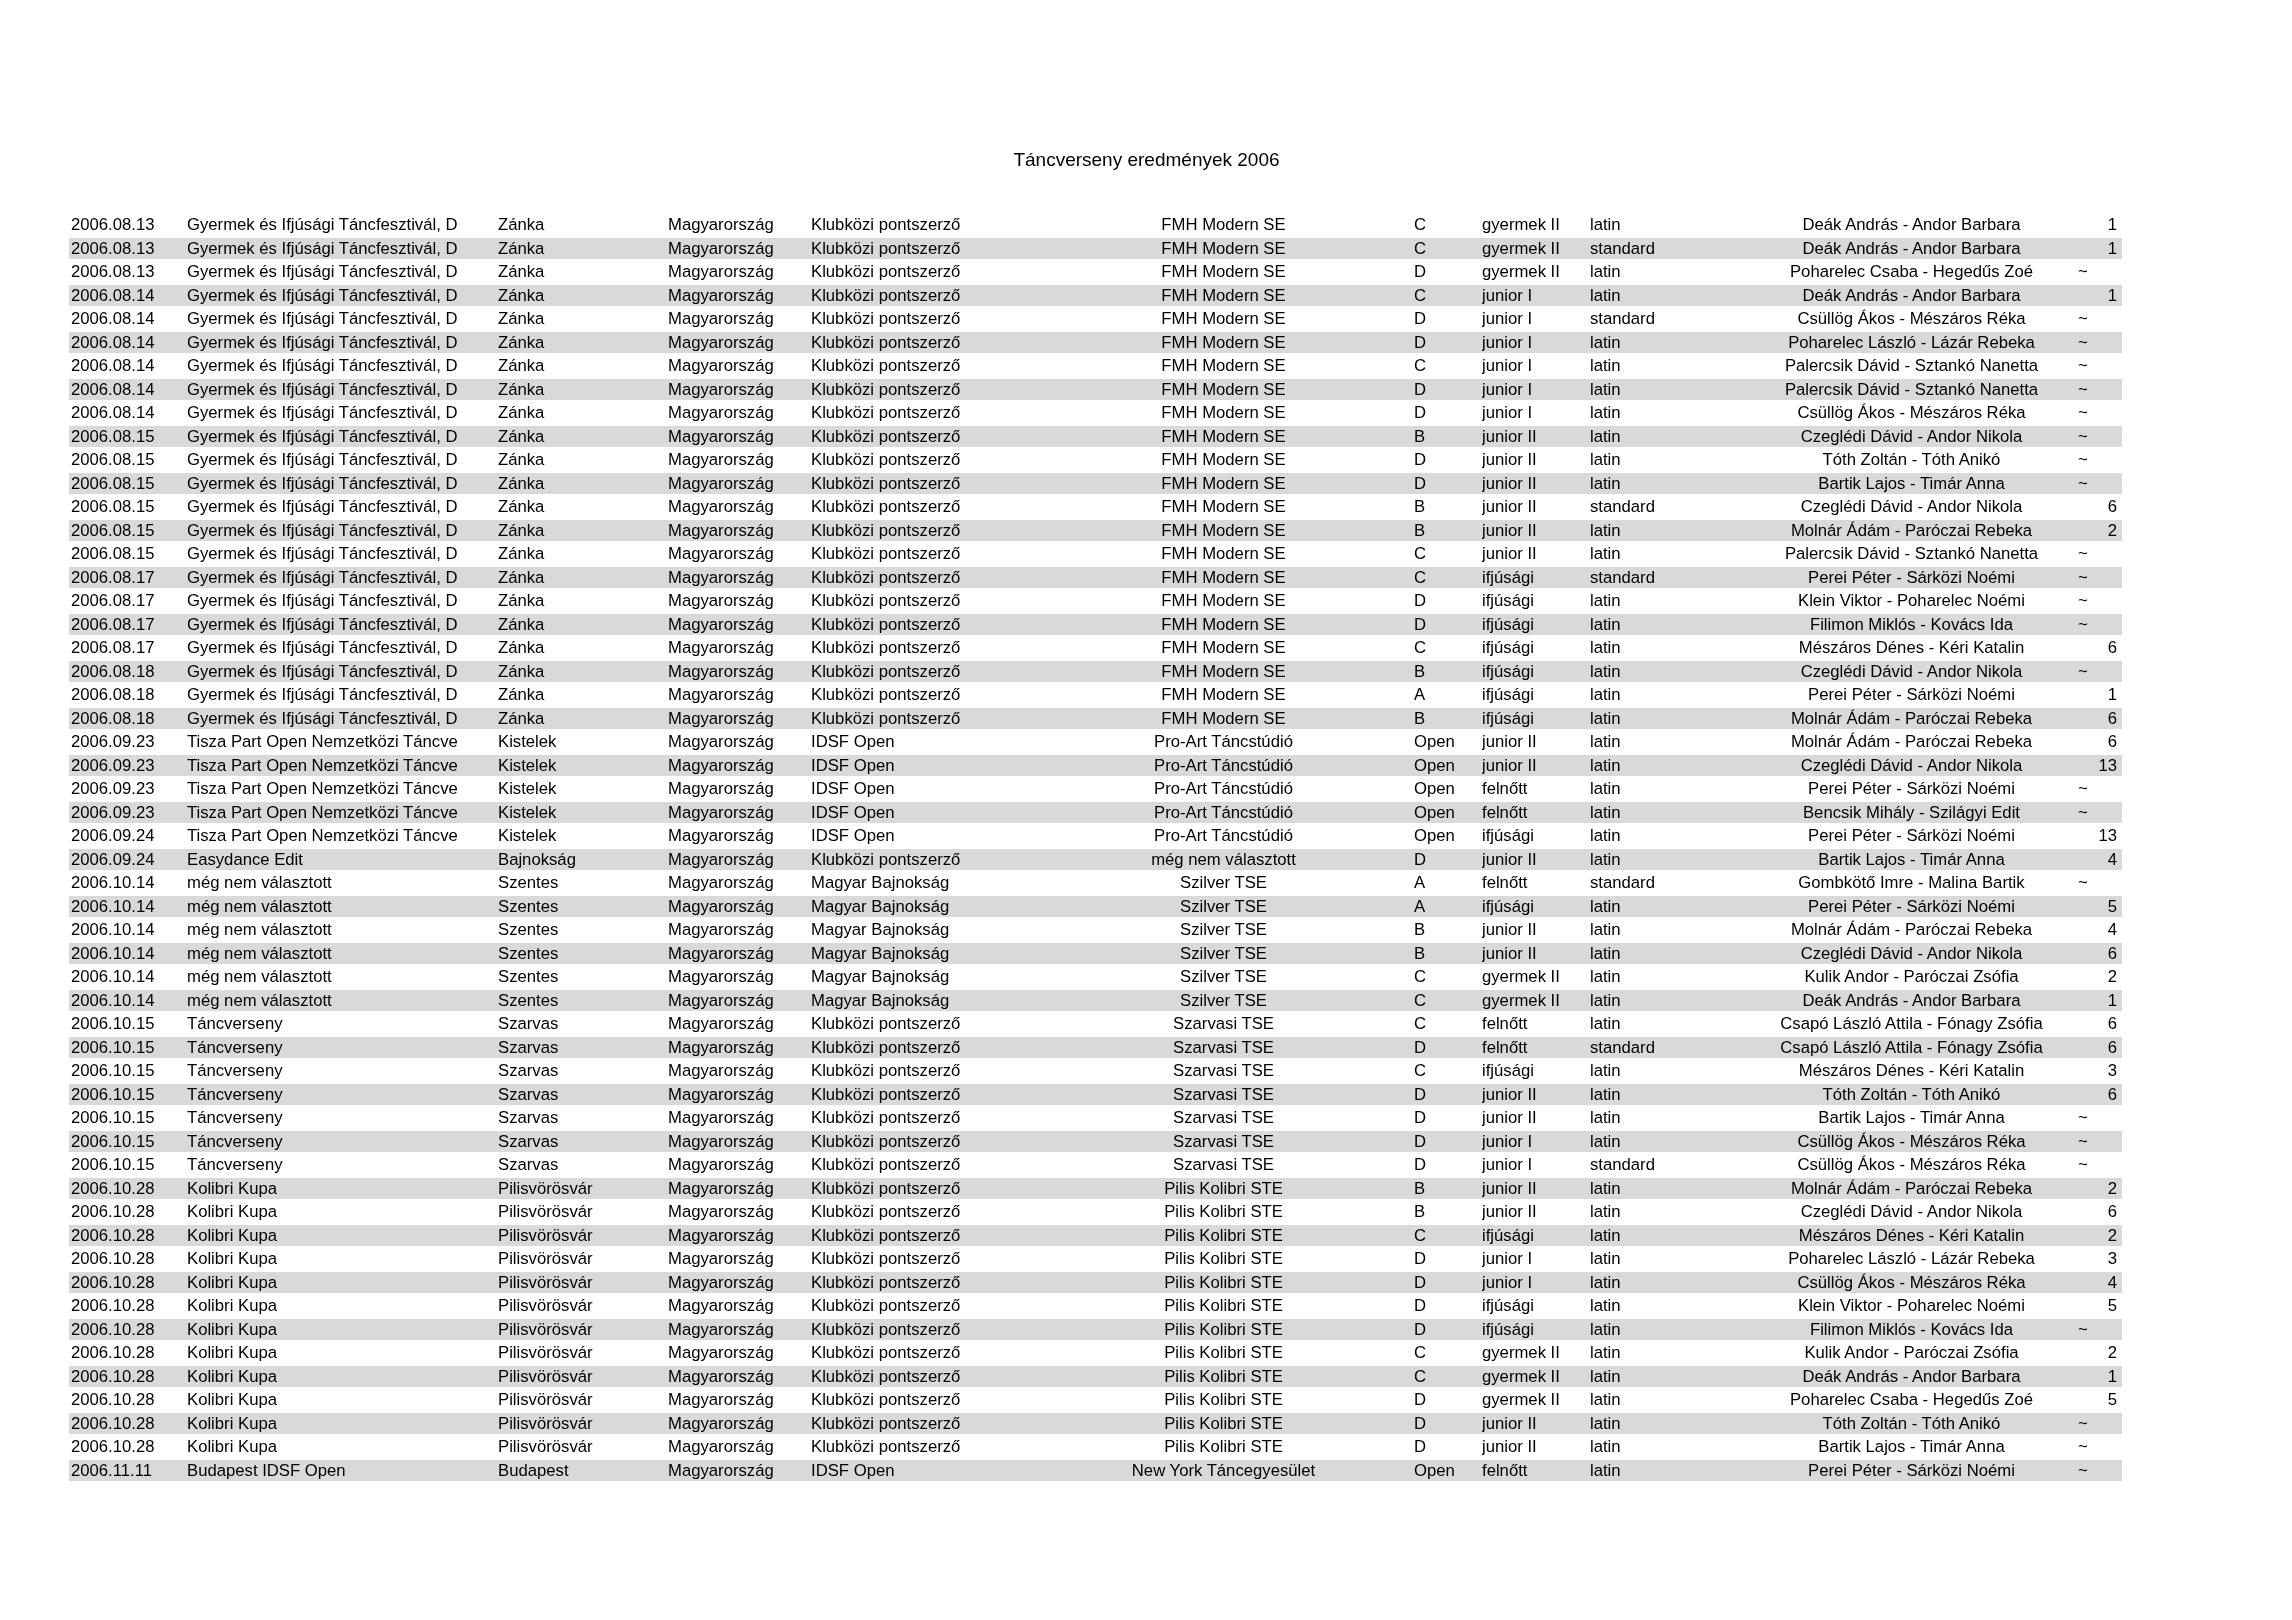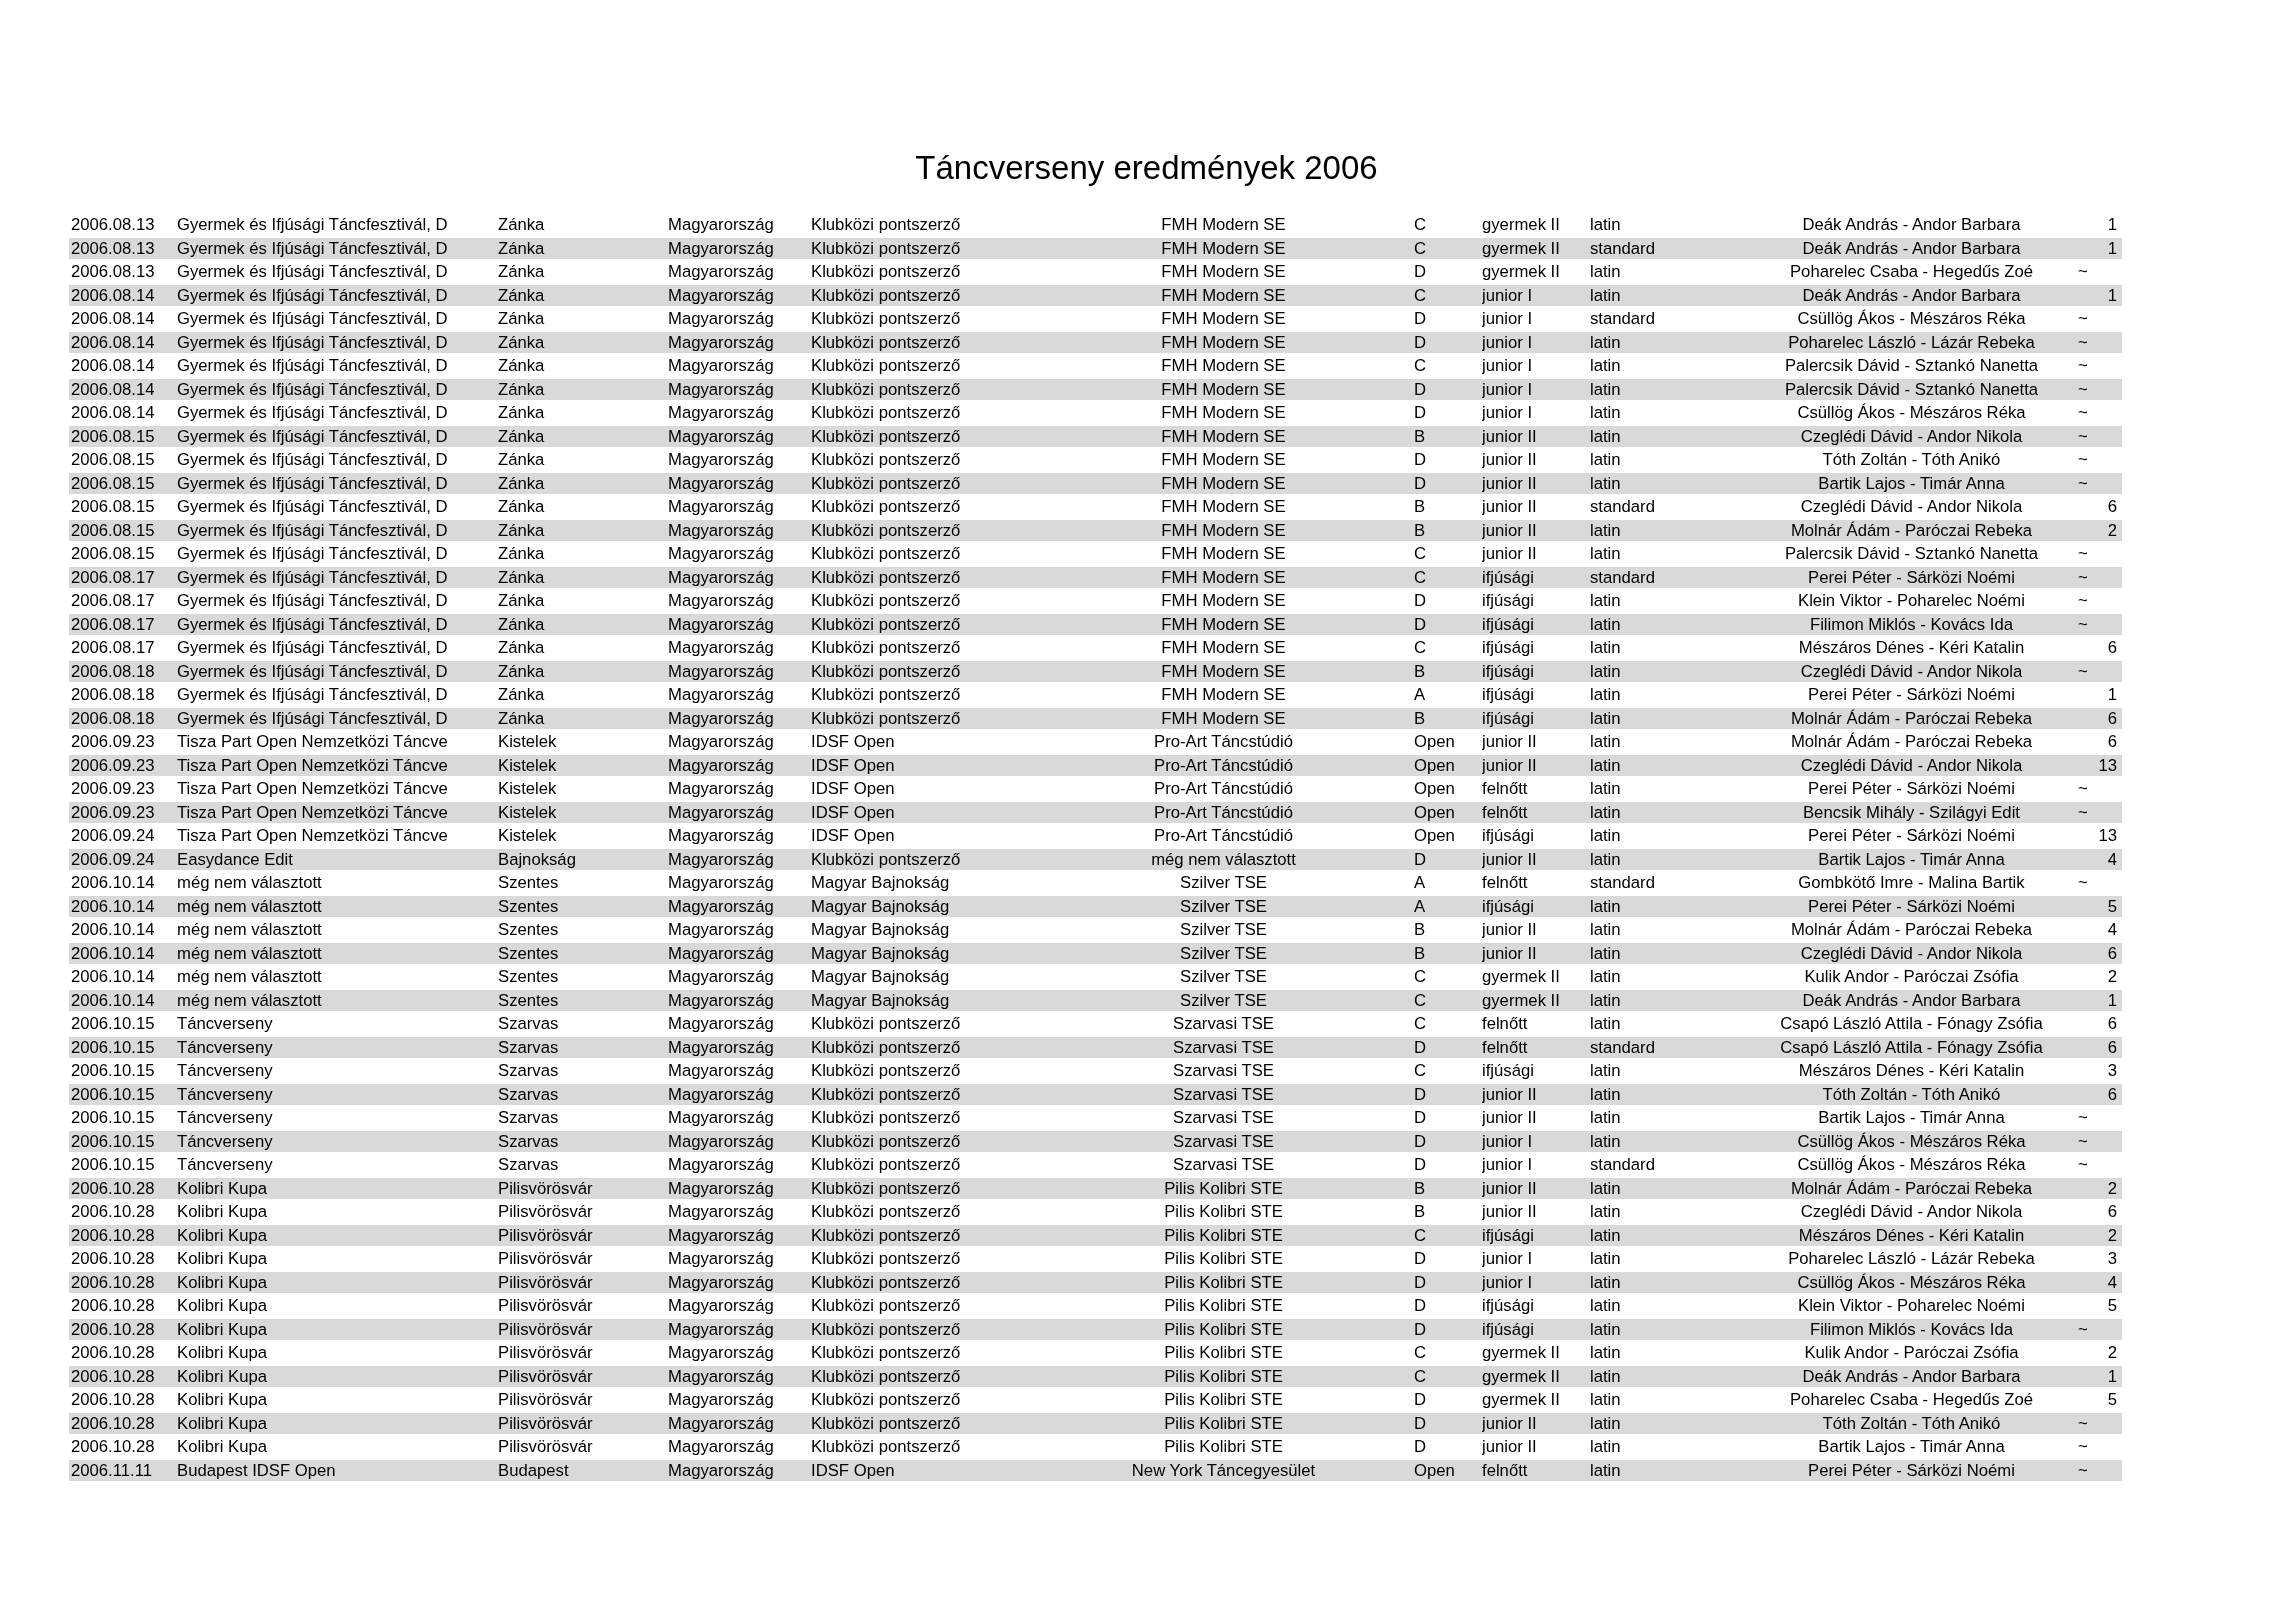--- a/index.html
+++ b/index.html
@@ -2,31 +2,31 @@
 <html><head>
 <meta charset="utf-8">
 <style>
   html,body{margin:0;padding:0;}
   body{
     width:2293px;height:1620px;background:#ffffff;color:#000;
     font-family:"Liberation Sans", sans-serif;position:relative;overflow:hidden;
   }
   .page-title{
     position:absolute;top:149px;left:0;width:2293px;text-align:center;
-    font-size:33px;font-weight:normal;white-space:nowrap;
+    font-size:19px;font-weight:normal;white-space:nowrap;
   }
   .results-table{position:absolute;left:69px;top:214px;width:2053px;}
   .row{position:relative;height:23.5px;box-sizing:border-box;border-bottom:2.5px solid #ffffff;}
   .row.stripe{background:#d9d9d9;}
   .cell{
     position:absolute;top:0;height:21px;line-height:21px;font-size:16.7px;
     white-space:nowrap;overflow:hidden;
   }
   .c0{left:2px;width:110px;}
-  .c1{left:108px;width:305px;}
+  .c1{left:118px;width:305px;}
   .c2{left:429px;width:165px;}
   .c3{left:599px;width:139px;}
   .c4{left:742px;width:223px;}
   .c5{left:970px;width:369px;text-align:center;}
   .c6{left:1345px;width:63px;}
   .c7{left:1413px;width:104px;}
   .c8{left:1521px;width:147px;}
   .c9{left:1681px;width:323px;text-align:center;}
   .c10{left:2009px;width:39px;text-align:left;}
   .c10.num{text-align:right;}

